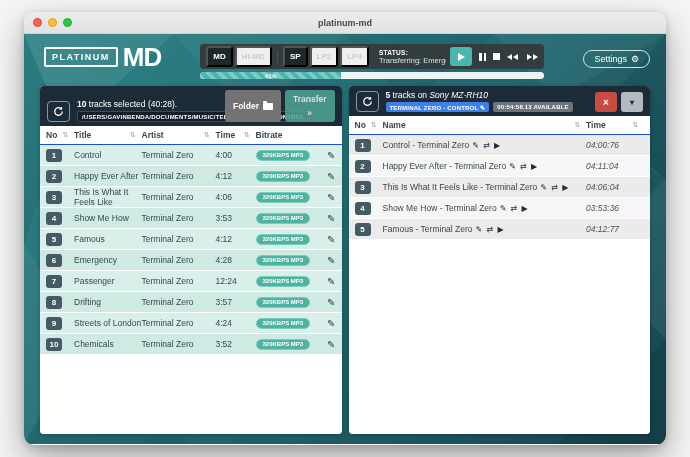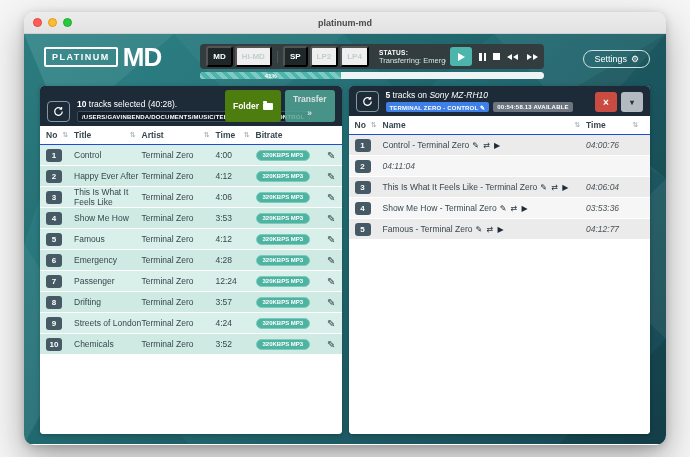--- a/index.html
+++ b/index.html
@@ -68,21 +68,21 @@
   .summary b { font-weight:bold; }
   .summary i { font-style:italic; }
   .badge-row { margin-top:2px; display:flex; gap:4px; }
   .badge { font-size:6px; font-weight:bold; color:#fff; letter-spacing:.2px; border-radius:2px; padding:1.5px 4px; white-space:nowrap; }
   .badge-path { background:#141e28; border:1px solid #3c4c5b; }
   .badge-disc { background:#3e7fe8; }
   .badge-avail { background:#6c757d; }
   .head-actions { display:flex; gap:4px; flex:none; }
   .btn { border:none; border-radius:3px; color:#fff; font-size:8.5px; font-weight:bold; padding:4px 8px; cursor:pointer;
     display:flex; align-items:center; gap:4px; }
-  .btn-folder { background:#4d7c0f;margin-left:30px; }
+  .btn-folder { background:#737373;margin-left:30px; }
   .btn-transfer { background:#4fa695; opacity:.85;flex-direction:column; }
   .folder-ico { width:10px; height:7px; background:#fff; border-radius:1px; position:relative; display:block; }
   .folder-ico::before { content:""; position:absolute; top:-2px; left:0; width:4px; height:2px; background:#fff; border-radius:1px 1px 0 0; }
   .btn-x { background:#c94b41; width:22px; height:20px; justify-content:center; padding:0; font-size:10px; }
   .btn-caret { background:#b3bac0; color:#2b3338; width:22px; height:20px; justify-content:center; padding:0; font-size:8px; }
 
   
   .thead { display:grid; align-items:center; height:19px; padding:0 6px; border-bottom:1px solid #1d4ed8;
     font-size:8.5px; font-weight:bold; color:#37474f; }
   .th { display:flex; align-items:center; justify-content:space-between; padding-right:6px; }
@@ -368,20 +368,21 @@
               </div>
             </div>
           <div class="tbody" id="right-rows">
               <div class="row grid-right row-right">
                 <span class="no-badge">1</span>
                 <span>Control - Terminal Zero<span class="cell-icons">✎ ⇄ ▶</span></span>
                 <span class="time-italic">04:00:76</span>
               </div>
               <div class="row grid-right row-right">
                 <span class="no-badge">2</span>
+                <span>Happy Ever After - Terminal Zero<span class="cell-icons">✎ ⇄ ▶</span></span>
                 <span class="time-italic">04:11:04</span>
               </div>
               <div class="row grid-right row-right">
                 <span class="no-badge">3</span>
                 <span>This Is What It Feels Like - Terminal Zero<span class="cell-icons">✎ ⇄ ▶</span></span>
                 <span class="time-italic">04:06:04</span>
               </div>
               <div class="row grid-right row-right">
                 <span class="no-badge">4</span>
                 <span>Show Me How - Terminal Zero<span class="cell-icons">✎ ⇄ ▶</span></span>

